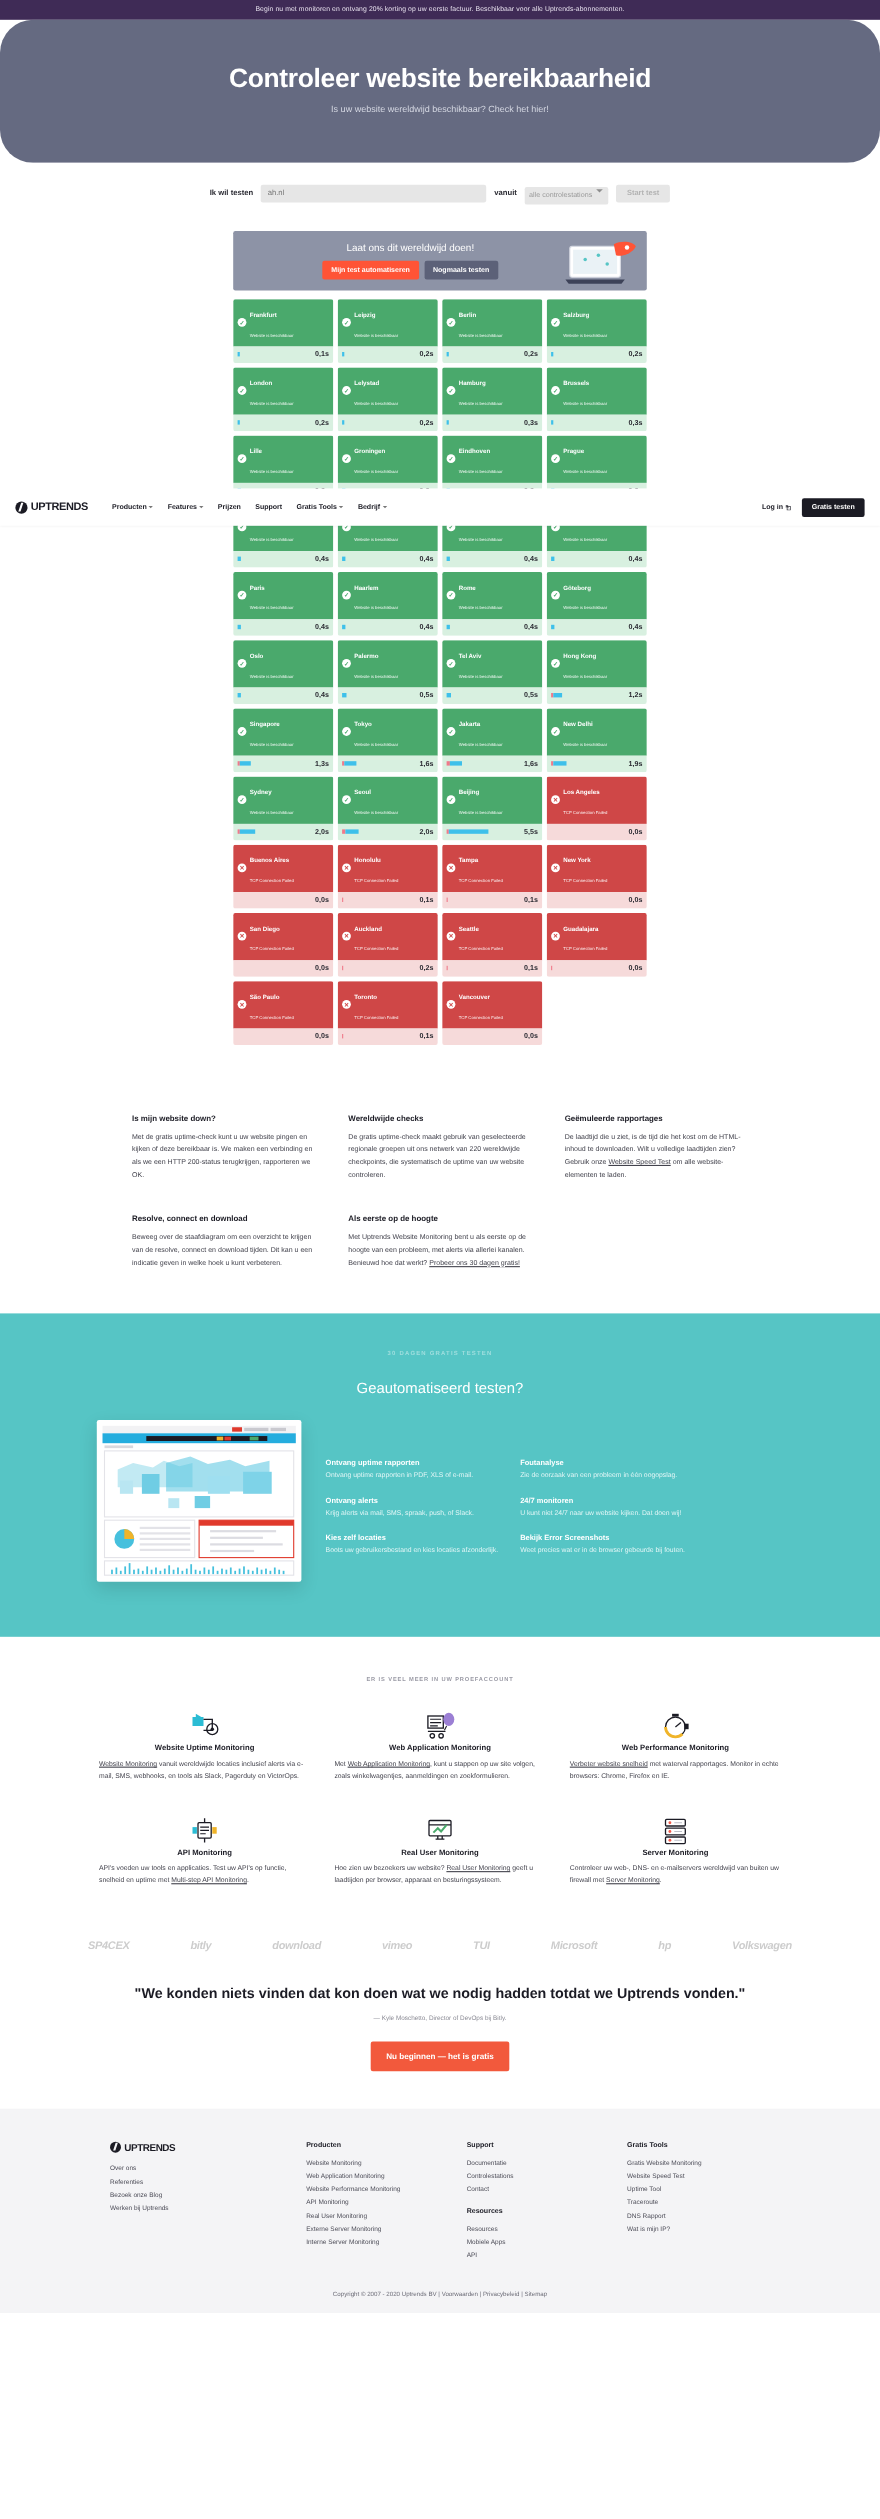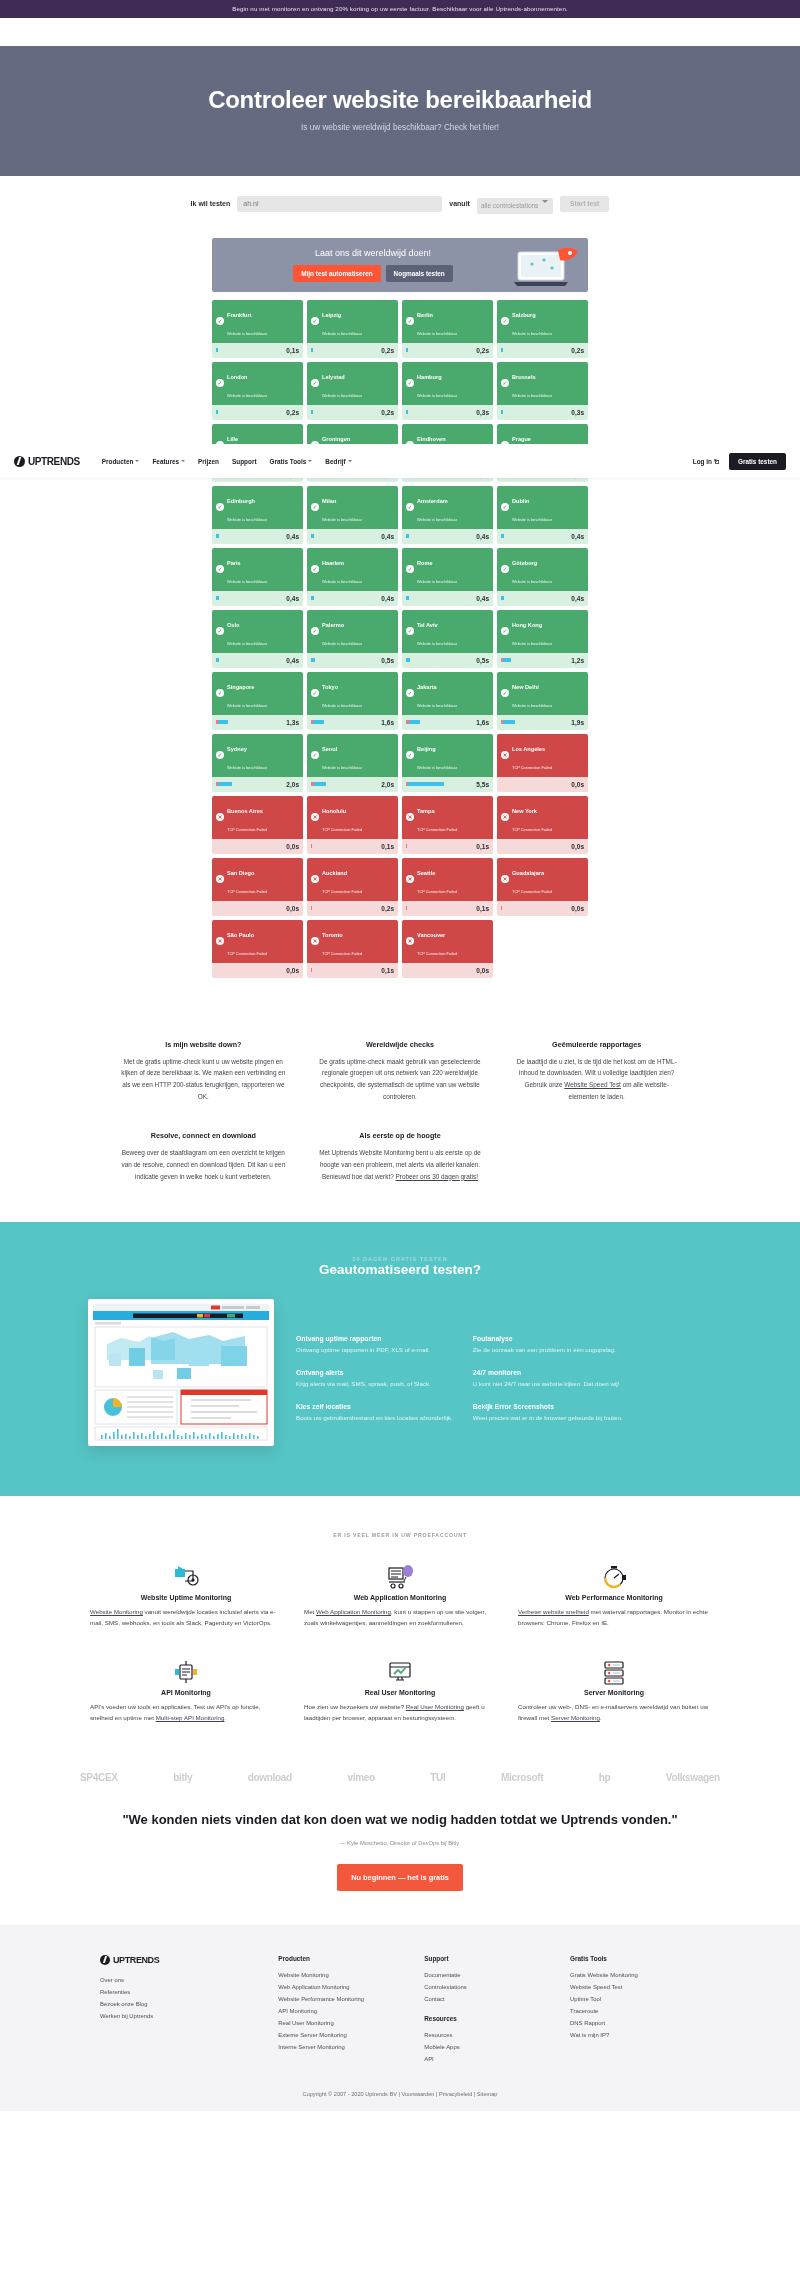--- a/index.html
+++ b/index.html
@@ -20,21 +20,21 @@
     text-align: center;
     padding: 5px 0 6px;
     letter-spacing: .1px;
   }
 
   
   .hero {
     background: #656a81;
     padding: 40px 0 44px;
     text-align: center;
-    margin-top: 28px;
+    border-radius: 30px;
   }
   .hero h1 {
     color: #ffffff;
     font-size: 24px;
     font-weight: 700;
     letter-spacing: -.3px;
   }
   .hero p {
     color: #d4d7e2;
     font-size: 8.2px;
@@ -150,33 +150,33 @@
   .caret { border-left: 2px solid transparent; border-right: 2px solid transparent; border-top: 2.6px solid #777; }
   .navright { margin-left: auto; display: flex; align-items: center; gap: 10px; }
   .navright .login { font-size: 6.4px; font-weight: 700; color: #1b1b24; text-decoration: none; display:flex; gap:2px; align-items:center;}
   .navright .trial {
     background: #1b1b24; color: #fff; font-size: 6.4px; font-weight: 700;
     padding: 5px 9px; border-radius: 2px; text-decoration: none;
   }
 
   
   .infosec { width: 560px; margin: 0 auto; padding: 62px 0 40px; }
-  .inforow { display: grid; grid-template-columns: repeat(3, 1fr); gap: 0 30px; text-align: center; }
+  .inforow { display: grid; grid-template-columns: repeat(3, 1fr); gap: 0 30px; }
   .inforow + .inforow { margin-top: 28px; }
   .info h3 { font-size: 7.2px; font-weight: 700; margin-bottom: 7px; color: #1b1b24; }
   .info p { font-size: 6.4px; line-height: 1.85; color: #43434d; }
   .info a { color: #43434d; text-decoration: underline; }
 
   
   .teal { background: #56c5c5; padding: 34px 0 50px; }
   .teal .eyebrow {
     text-align: center; color: #9fdede; font-size: 5.4px; font-weight: 700;
     letter-spacing: 1.1px; text-transform: uppercase;
   }
-  .teal h2 { text-align: center; color: #fff; font-size: 13.5px; font-weight: 700; margin-top: 0; }
+  .teal h2 { text-align: center; color: #fff; font-size: 13.5px; font-weight: 400; margin-top: 20px; }
   .tealbody { display: flex; gap: 0; margin-top: 22px; padding-left: 88px; }
   .screenshot {
     width: 186px; height: 147px; background: #fff; border-radius: 2px;
     box-shadow: 0 6px 16px rgba(0,0,0,.12); padding: 5px; flex: 0 0 186px;
   }
   .tealfeat { display: grid; grid-template-columns: 1fr 1fr; gap: 14px 20px; margin-left: 22px; margin-top: 36px; align-content: start; }
   .tealfeat h4 { color: #fff; font-size: 6.8px; font-weight: 700; margin-bottom: 3px; }
   .tealfeat p { color: #e2f6f6; font-size: 6.2px; line-height: 1.6; }
 
   
@@ -187,21 +187,21 @@
   .sol { text-align: left; }
   .sol .iconbox { height: 34px; display: flex; align-items: center; justify-content: center; }
   .sol h4 { font-size: 7px; font-weight: 700; text-align: center; margin-bottom: 6px; color:#1b1b24;}
   .sol p { font-size: 6.2px; line-height: 1.75; color: #43434d; }
   .sol a { color: #43434d; text-decoration: underline; }
 
   
   .logos {
     width: 640px; margin: 20px auto 0; display: flex;
     align-items: center; justify-content: space-between;
-    opacity: .34; filter: grayscale(1);
+    opacity: .34; filter: grayscale(1); font-style: italic;
   }
   .logos span { font-size: 10px; font-weight: 700; color: #6b6b78; letter-spacing: -.3px; }
 
   
   .quote { text-align: center; padding: 28px 0 34px; }
   .quote .q { font-size: 13px; font-weight: 700; line-height: 1.45; color:#1b1b24; }
   .quote .a { font-size: 5.8px; color: #8b8b95; margin-top: 10px; }
   .cta-btn {
     display: inline-block; margin-top: 18px; background: #f2593c; color: #fff;
     font-size: 7.4px; font-weight: 700; padding: 9px 14px; border-radius: 2px;

